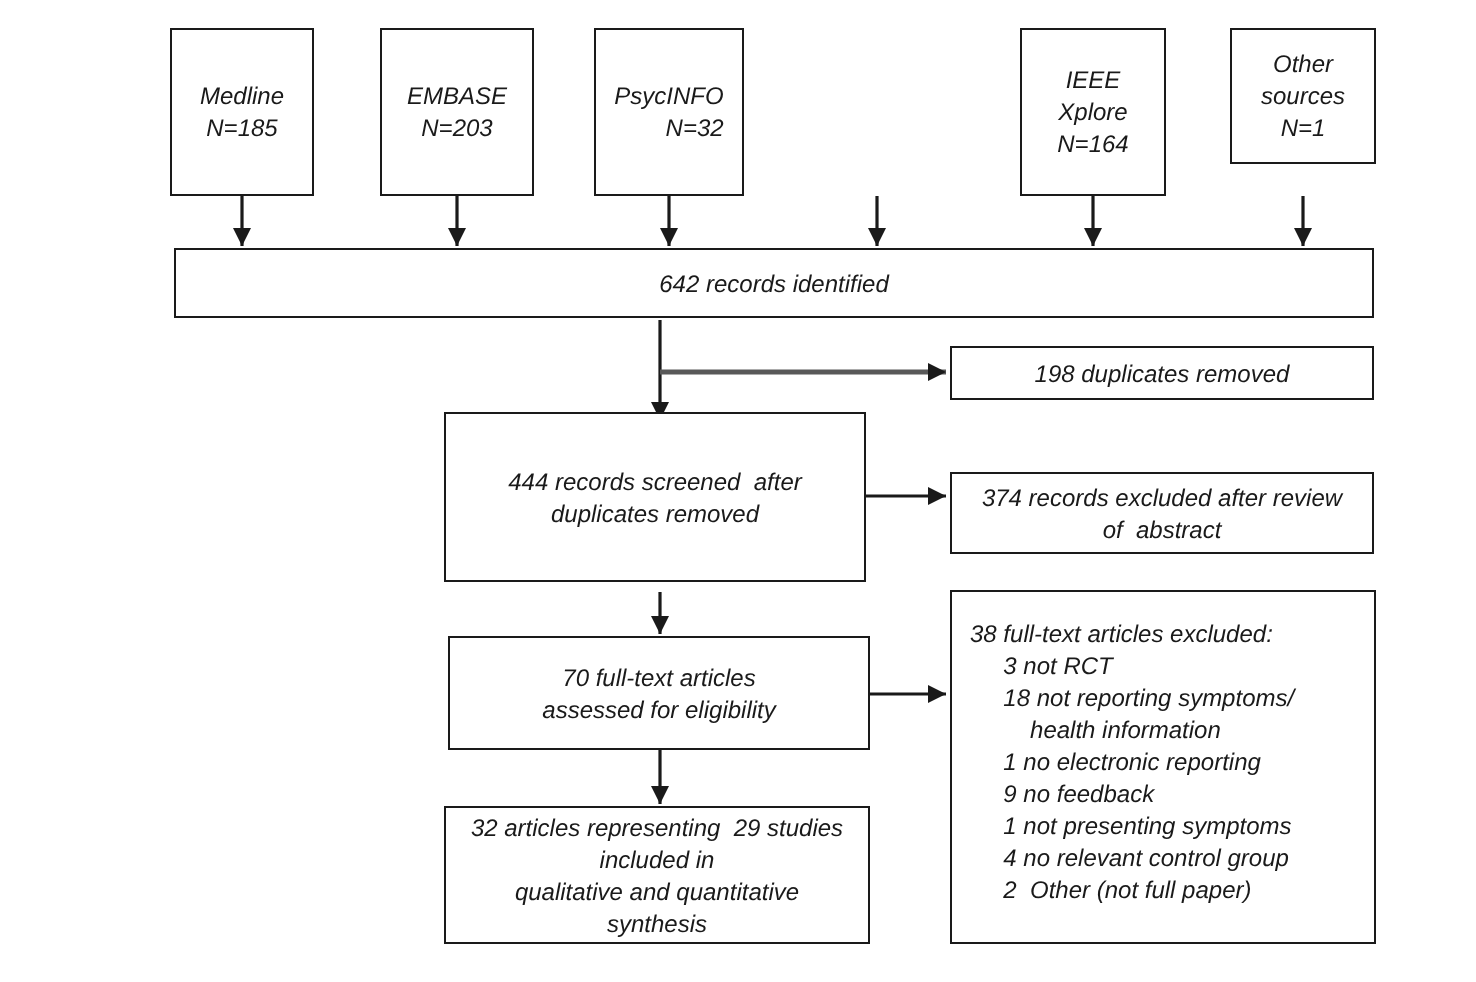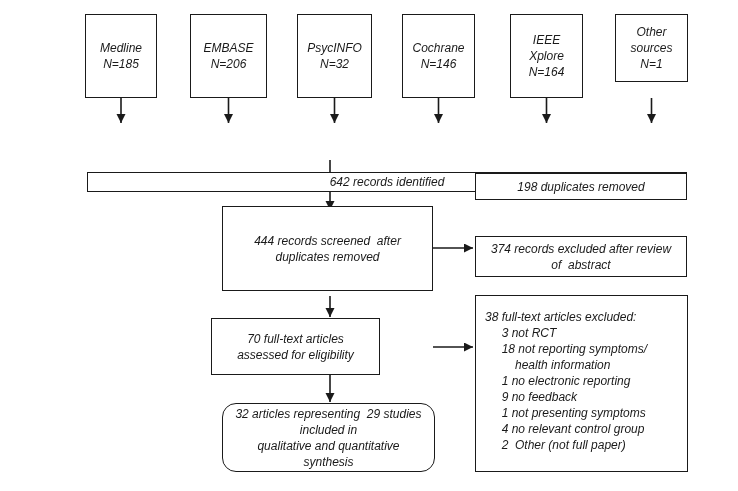--- a/index.html
+++ b/index.html
@@ -47,53 +47,51 @@
     <line class="gray" x1="330" y1="186" x2="473" y2="186" marker-end="url(#ah)"></line>
     <line x1="433" y1="248" x2="473" y2="248" marker-end="url(#ah)"></line>
     <line x1="330" y1="296" x2="330" y2="317" marker-end="url(#ah)"></line>
     <line x1="433" y1="347" x2="473" y2="347" marker-end="url(#ah)"></line>
     <line x1="330" y1="375" x2="330" y2="402" marker-end="url(#ah)"></line>
   </svg>
 
   <div class="box" style="left:85px;top:14px;width:72px;height:84px;">Medline
 N=185</div>
   <div class="box" style="left:190px;top:14px;width:77px;height:84px;">EMBASE
-N=206</div>
-  <div class="box" style="left:297px;top:14px;width:75px;height:84px;">PsycINFO
+N=203</div>
+  <div class="box" style="left:297px;top:14px;width:75px;height:84px;text-align:right;">PsycINFO
 N=32</div>
-  <div class="box" style="left:402px;top:14px;width:73px;height:84px;">Cochrane
-N=146</div>
   <div class="box" style="left:510px;top:14px;width:73px;height:84px;">IEEE
 Xplore
 N=164</div>
   <div class="box" style="left:615px;top:14px;width:73px;height:68px;">Other
 sources
 N=1</div>
 
-  <div class="box" style="left:87px;top:124px;width:600px;height:20px;margin-top:48px;">642 records identified</div>
+  <div class="box" style="left:87px;top:124px;width:600px;height:35px;">642 records identified</div>
 
   <div class="box" style="left:475px;top:173px;width:212px;height:27px;">198 duplicates removed</div>
 
   <div class="box" style="left:222px;top:206px;width:211px;height:85px;">444 records screened  after
 duplicates removed</div>
 
   <div class="box" style="left:475px;top:236px;width:212px;height:41px;">374 records excluded after review
 of  abstract</div>
 
-  <div class="box" style="left:211px;top:318px;width:169px;height:57px;">70 full-text articles
+  <div class="box" style="left:224px;top:318px;width:211px;height:57px;">70 full-text articles
 assessed for eligibility</div>
 
   <div class="box listbox" style="left:475px;top:295px;width:213px;height:177px;">38 full-text articles excluded:
      3 not RCT
      18 not reporting symptoms/
          health information
      1 no electronic reporting
      9 no feedback
      1 not presenting symptoms
      4 no relevant control group
      2  Other (not full paper)</div>
 
-  <div class="box" style="left:222px;top:403px;width:213px;height:69px;border-radius:14px;">32 articles representing  29 studies
+  <div class="box" style="left:222px;top:403px;width:213px;height:69px;">32 articles representing  29 studies
 included in
 qualitative and quantitative
 synthesis</div>
 
 </div>
 
 </body></html>

